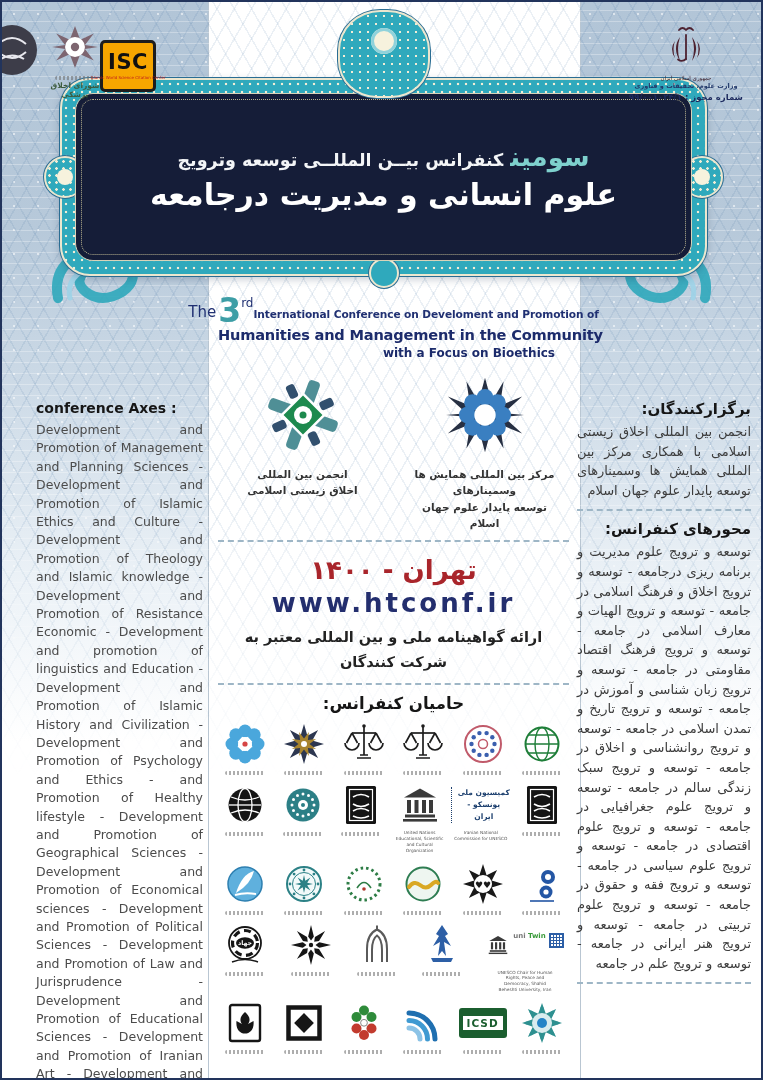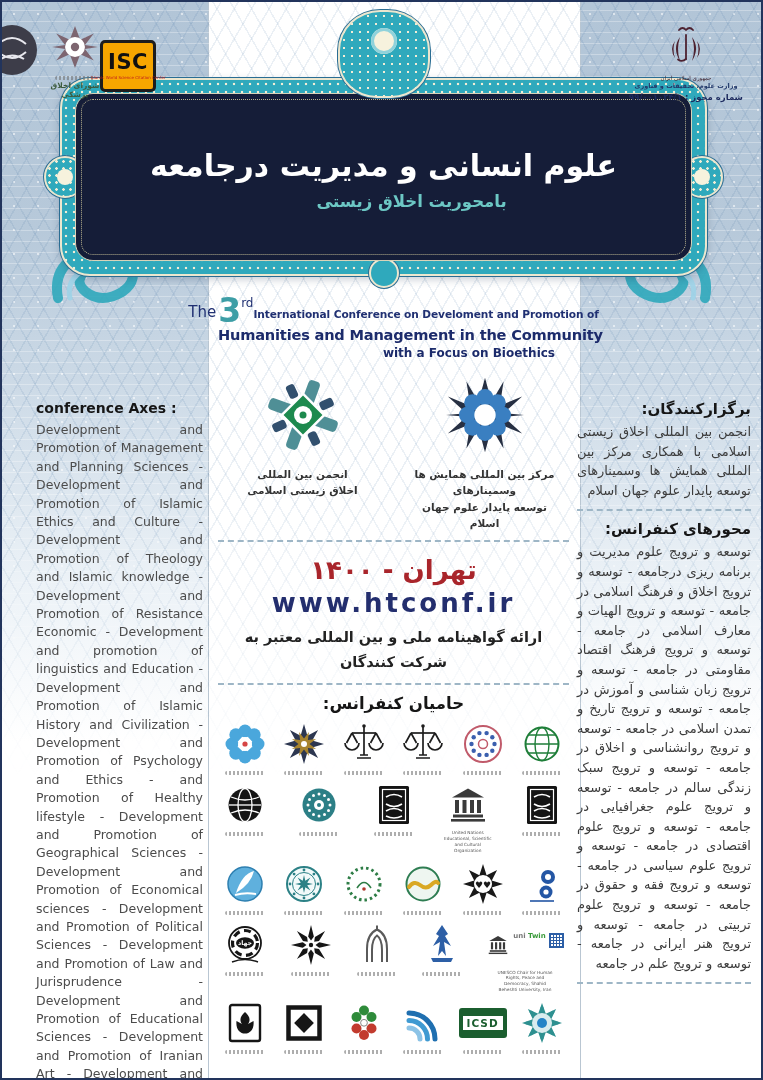--- a/index.html
+++ b/index.html
@@ -121,22 +121,24 @@
   </svg>
 
   <div class="frame">
     <div class="medallion">
         <div class="mflower"></div>
       </div>
     <div class="sidedot l"></div>
     <div class="sidedot r"></div>
     <div class="botdot"></div>
     <div class="banner">
+      <div class="b-l1">
+        <span class="ordinal">سومین</span><span>کنفرانس بیــن المللــی توسعه وترویج</span>
+      </div>
       <div class="b-l2">علوم انسانی و مدیریت درجامعه</div>
-      <div class="b-l3">بامحوریت اخلاق زیستی</div>
     </div>
   </div>
 
   <svg class="tl-seal" width="52" height="56" viewBox="0 0 52 56">
     <circle cx="24" cy="28" r="25" fill="#3d3d49"></circle>
     <path d="M10 22 Q24 10 38 22 M10 30 Q24 42 38 30 M13 37 Q24 30 36 37" stroke="#e8e8ee" stroke-width="2" fill="none"></path>
   </svg>
   <div class="tl-med">
     <svg width="46" height="46" viewBox="0 0 44 44">
       <polygon points="22,2 27,15 40,9 31.5,20 44,22 31.5,24 40,35 27,29 22,42 17,29 4,35 12.5,24 0,22 12.5,20 4,9 17,15" fill="#7d6570"></polygon>
@@ -413,20 +415,29 @@
                 <rect x="9" y="17" width="4" height="13" fill="#3a3a3a"></rect>
                 <rect x="16.5" y="17" width="4" height="13" fill="#3a3a3a"></rect>
                 <rect x="24" y="17" width="4" height="13" fill="#3a3a3a"></rect>
                 <rect x="31" y="17" width="4" height="13" fill="#3a3a3a"></rect>
                 <rect x="7" y="31.5" width="30" height="3" fill="#3a3a3a"></rect>
                 <rect x="5" y="36" width="34" height="2.6" fill="#3a3a3a"></rect>
               </svg>
             </div>
             <div class="sup-cap">United Nations Educational, Scientific and Cultural Organization</div>
           </div>
+          <div class="sup-cell t-untext">
+            <div class="sup-glyph">
+              <div class="untxt">
+                <div>کمیسیون ملی</div>
+                <div>یونسکو - ایران</div>
+              </div>
+            </div>
+            <div class="sup-cap">Iranian National Commission for UNESCO</div>
+          </div>
           <div class="sup-cell t-sbu">
             <div class="sup-glyph">
               <svg width="44" height="44" viewBox="0 0 44 44">
                 <rect x="7" y="3" width="30" height="38" rx="1.5" fill="#141414"></rect>
                 <rect x="10.5" y="6.5" width="23" height="31" fill="none" stroke="#fff" stroke-width="1.2"></rect>
                 <path d="M14 14 Q22 9 30 14 M14 21 Q22 26 30 21 M14 28 Q22 23 30 28 M14 33 Q22 37 30 33" fill="none" stroke="#fff" stroke-width="1.6"></path>
               </svg>
             </div>
             <div class="squig"></div>
           </div>

